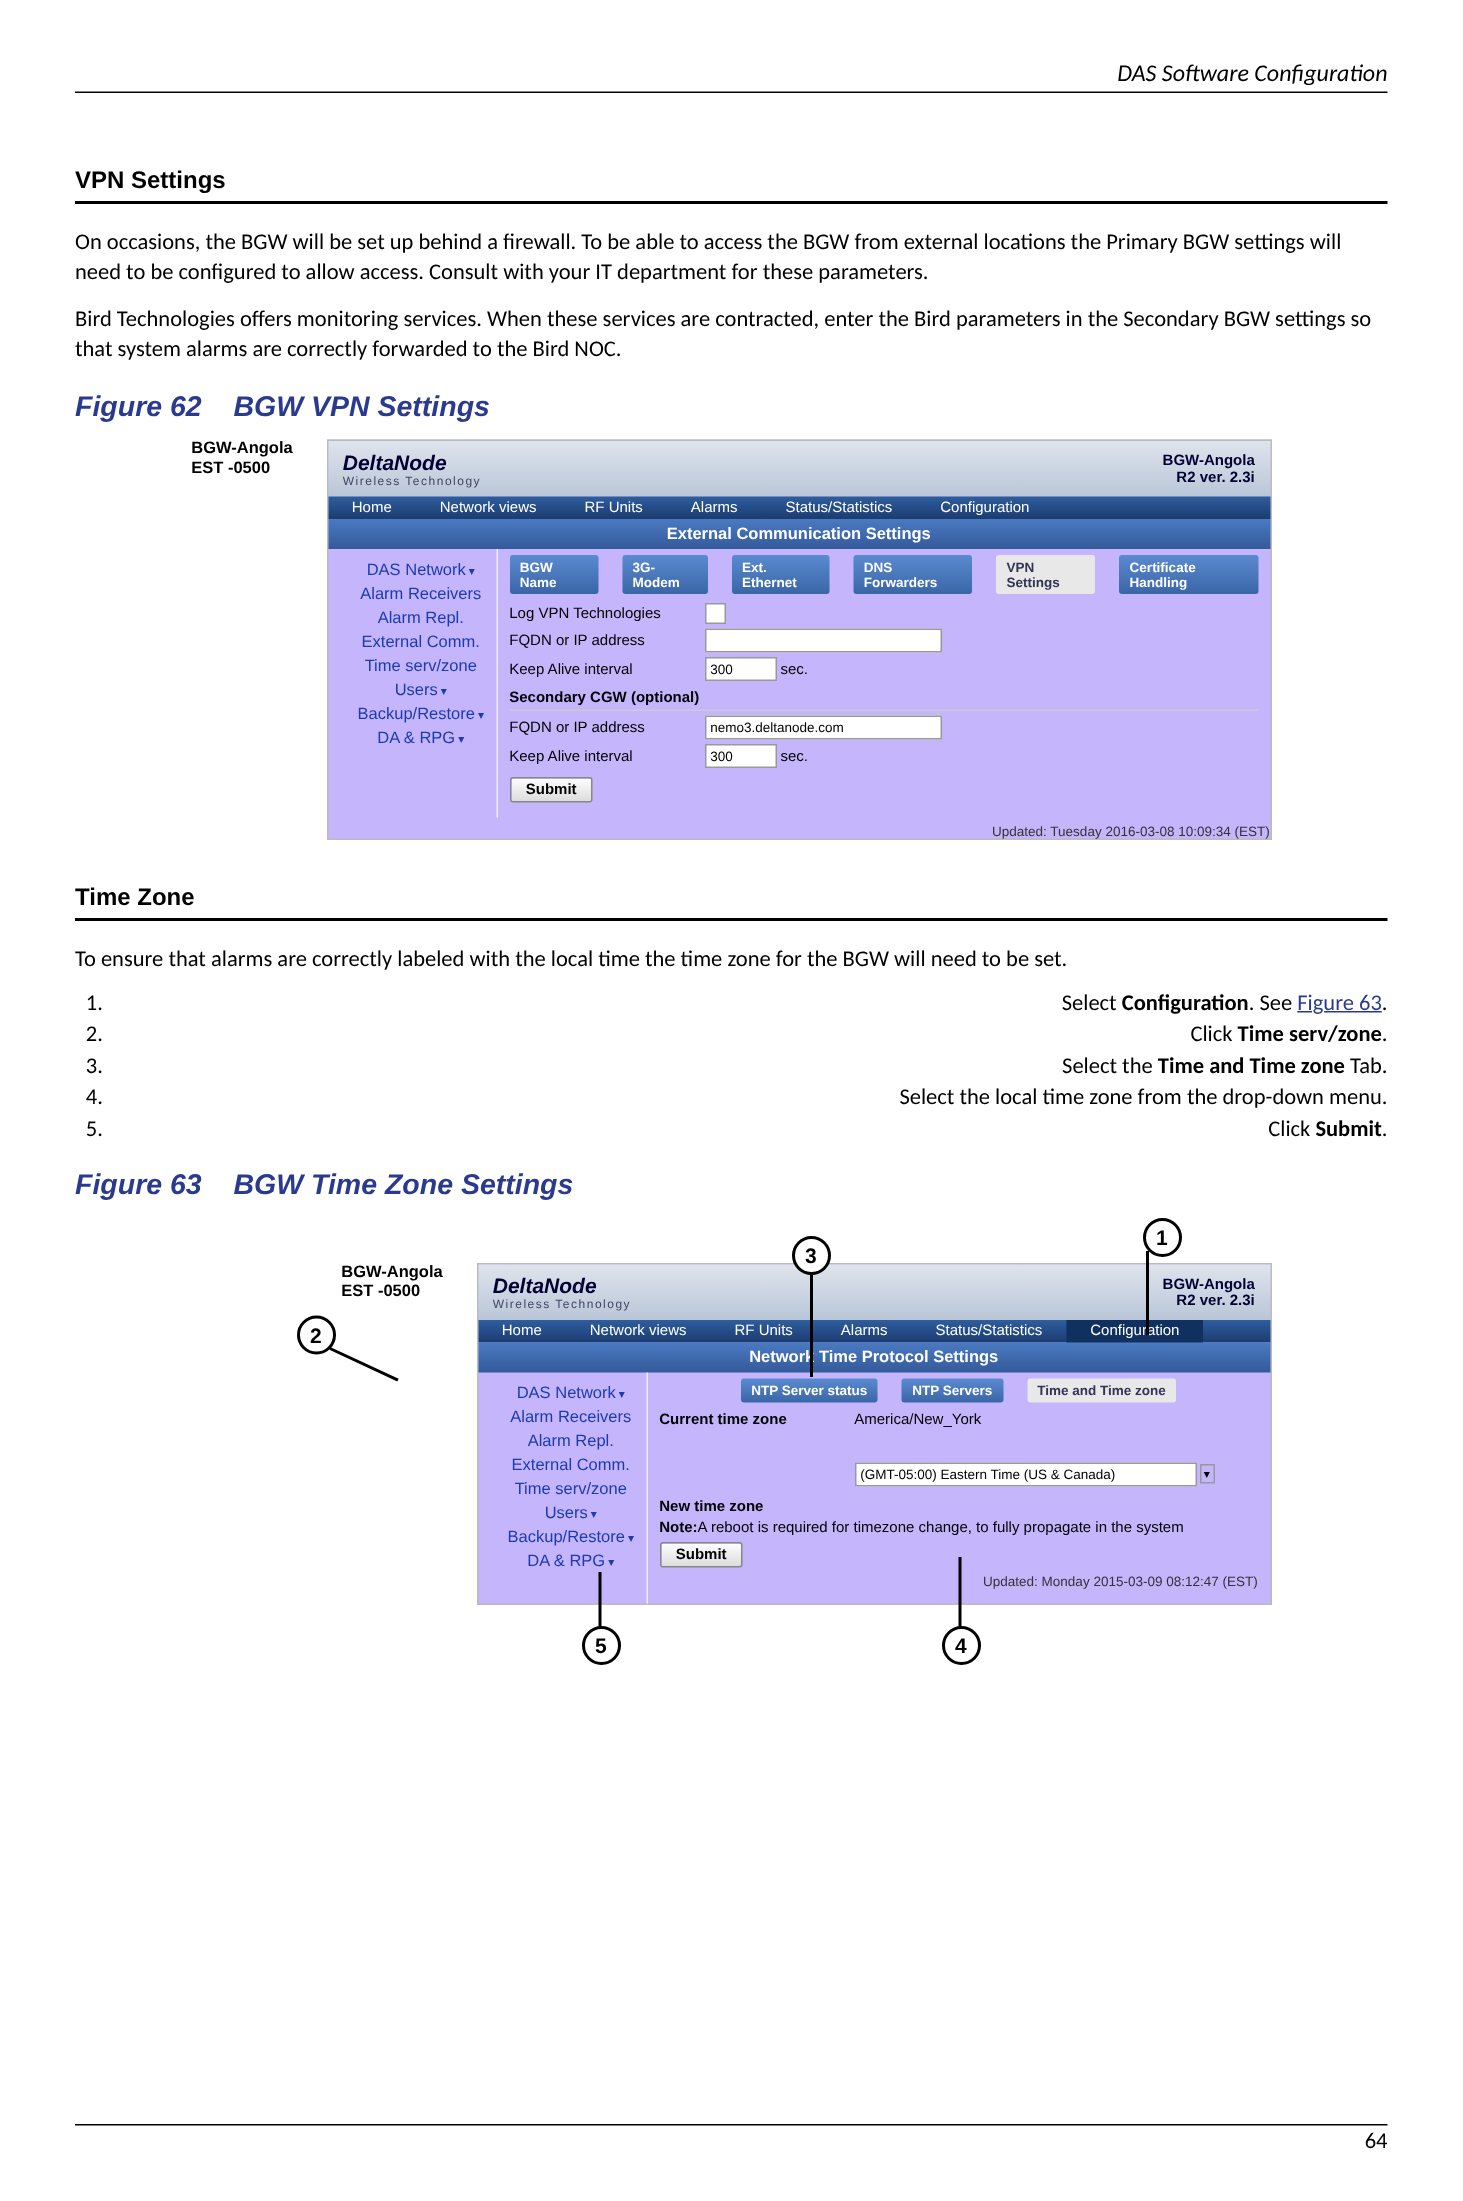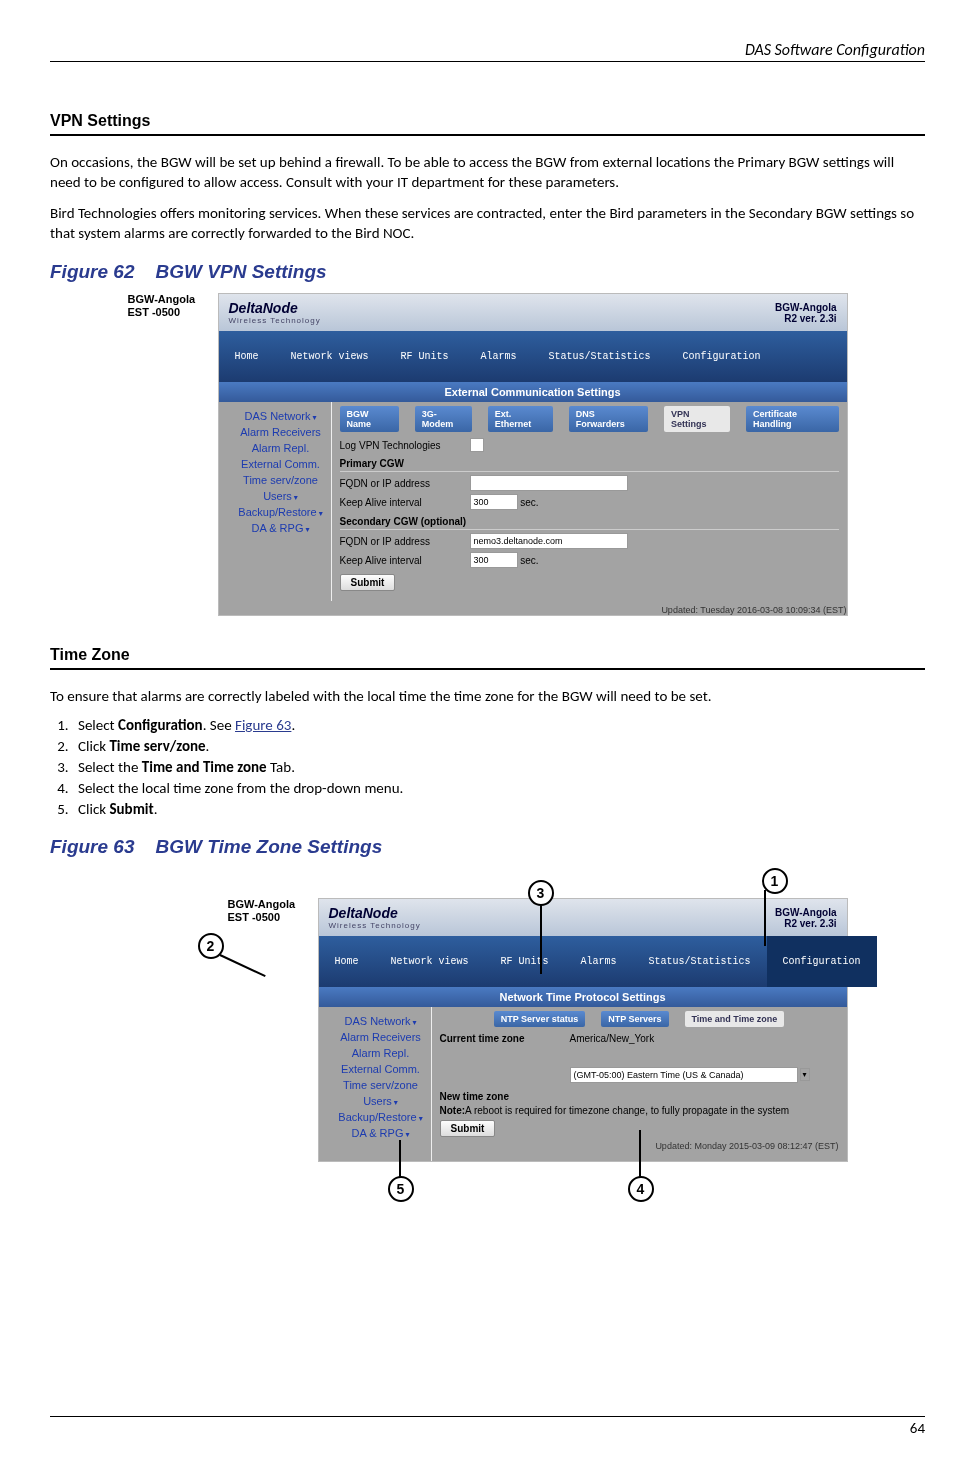--- a/index.html
+++ b/index.html
@@ -32,54 +32,54 @@
   p { margin: 4px 0 10px 0; line-height: 1.35; }
   .figure-title {
     font-family: Arial, sans-serif;
     font-weight: bold;
     font-style: italic;
     color: #2a3b8f;
     font-size: 19px;
     margin: 18px 0 10px 0;
   }
   ol.steps { margin: 6px 0 6px 22px; padding: 0; }
-  ol.steps li { margin: 3px 0; padding-left: 6px; }
+  ol.steps li { margin: 3px 0; padding-left: 6px; text-align: right; }
   .link { color: #2a3b8f; text-decoration: underline; cursor: pointer; }
   .bold { font-weight: bold; }
   .page-number {
     position: absolute;
     bottom: 30px;
     right: 50px;
     font-size: 15px;
     border-top: 1px solid #000;
     width: calc(100% - 100px);
     text-align: right;
     padding-top: 2px;
   }
 
   
   .fig62-wrap { margin: 0 auto 8px auto; width: 720px; font-family: Arial, sans-serif; font-size: 10px; color: #000; }
   .fig-header-row { display: flex; align-items: flex-start; }
   .fig-left-label { width: 90px; font-weight: bold; font-size: 11px; line-height: 1.2; }
-  .fig-app { flex: 1; border: 1px solid #bbb; background: #a3a3a3; }
+  .fig-app { flex: 1; border: 1px solid #bbb; background: #c4b5fd; }
   .brandbar {
     background: linear-gradient(#dfe4ec, #b9c6d8);
     padding: 6px 10px;
     display: flex; justify-content: space-between; align-items: center;
     color: #003;
   }
   .brand-name { font-weight: bold; font-size: 14px; color: #003; font-style: italic; }
   .brand-sub { display:block; font-size:8px; font-style:normal; letter-spacing:1px; color:#446; }
   .brand-right { text-align: right; font-weight: bold; color:#003; }
   .mainnav {
     background: linear-gradient(#2e5e9e, #1c3b70);
     color: #fff; font-size: 10px;
     display: flex;
   }
-  .mainnav span { padding: 20px 16px; flex: 0 0 auto; font-family: Liberation Mono, monospace; }
+  .mainnav span { padding: 2px 16px; flex: 0 0 auto; }
   .mainnav .active { background:#103060; }
   .subhdr {
     background: linear-gradient(#4a7ac2, #345a9a); color:#fff; text-align:center;
     font-weight: bold; padding: 4px; font-size: 11px;
   }
   .fig-body { display: flex; }
   .fig-side {
     width: 92px; padding: 6px 4px 6px 16px; font-size: 11px;
     border-right: 1px solid #eee;
     text-align: center;
@@ -173,21 +173,20 @@
             <span>3G-Modem</span>
             <span>Ext. Ethernet</span>
             <span>DNS Forwarders</span>
             <span class="active">VPN Settings</span>
             <span>Certificate Handling</span>
           </div>
           <div class="form-row">
             <label>Log VPN Technologies</label>
             <span class="chk"></span>
           </div>
-          <div class="sec-label">Primary CGW</div>
           <div class="form-row">
             <label>FQDN or IP address</label>
             <span class="box"></span>
           </div>
           <div class="form-row">
             <label>Keep Alive interval</label>
             <span class="box sml">300</span>
             &nbsp;<span>sec.</span>
           </div>
           <div class="sec-label">Secondary CGW (optional)</div>

